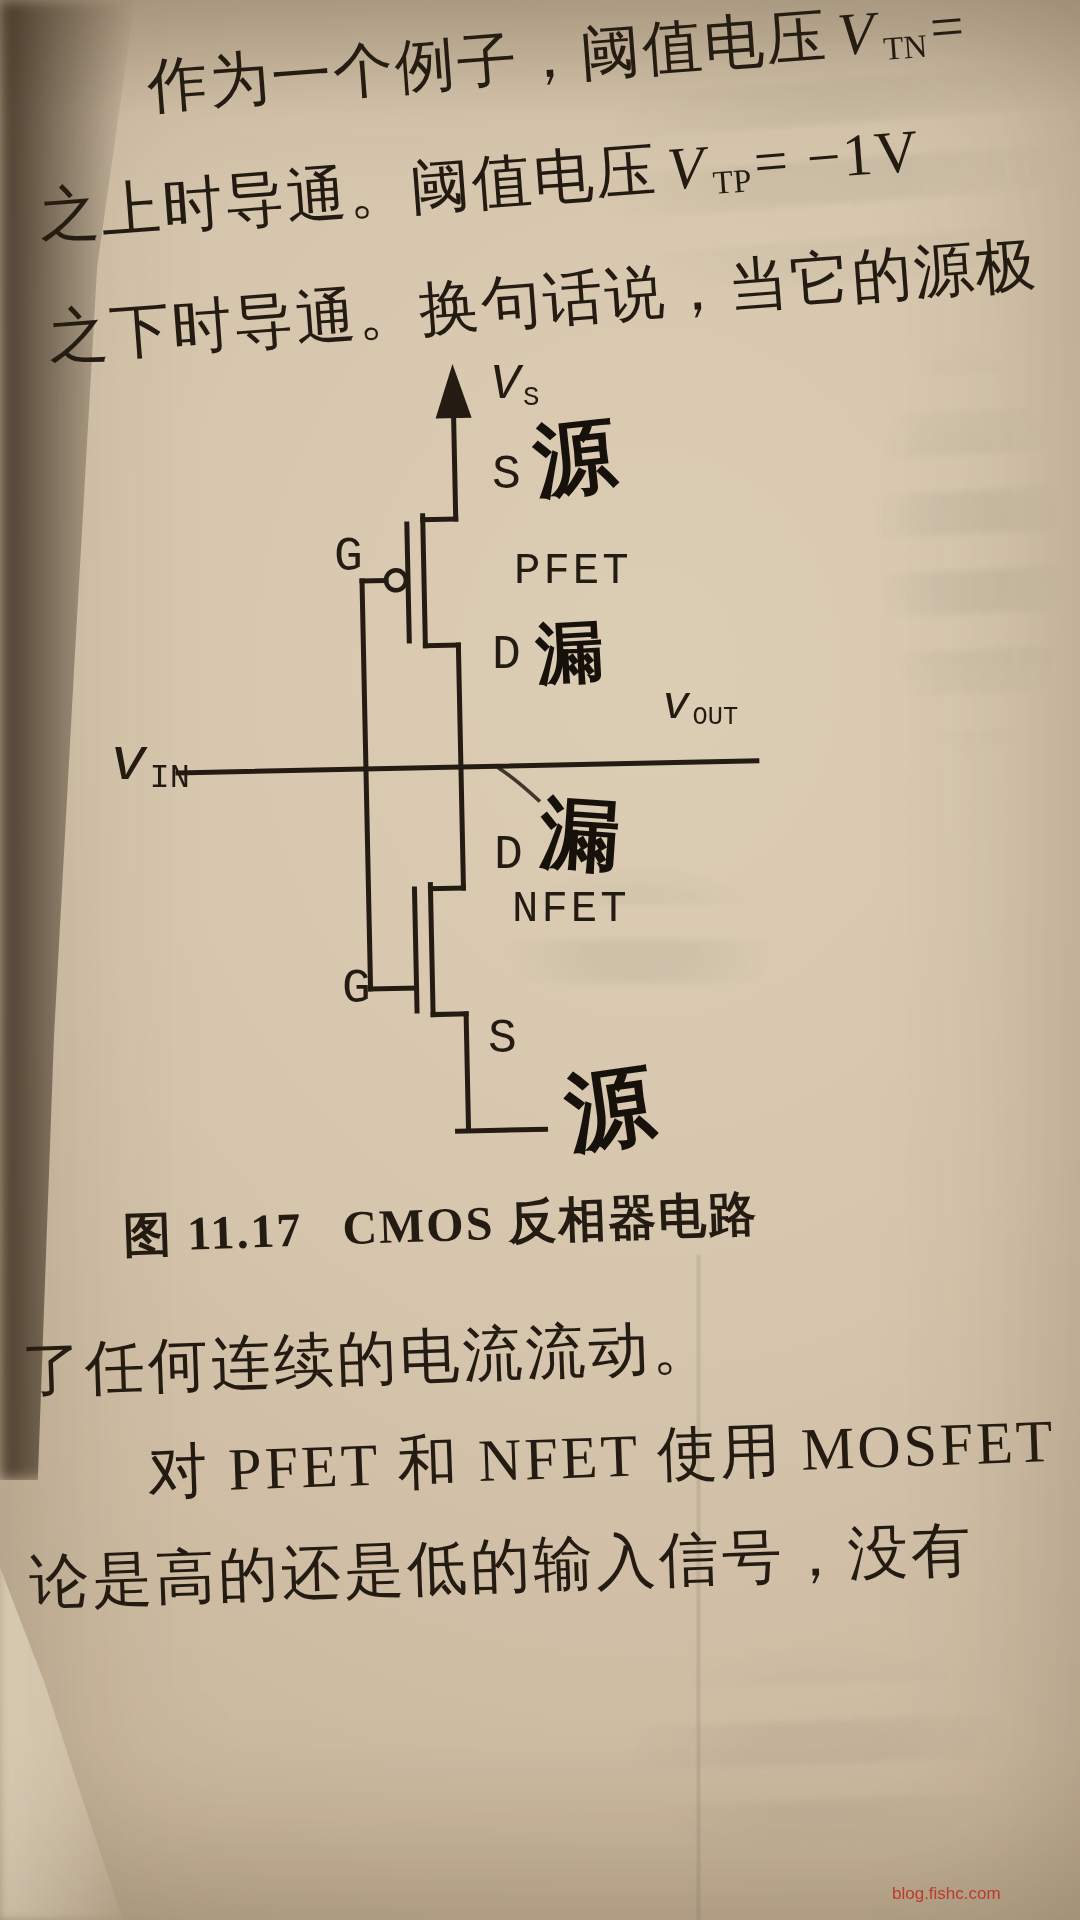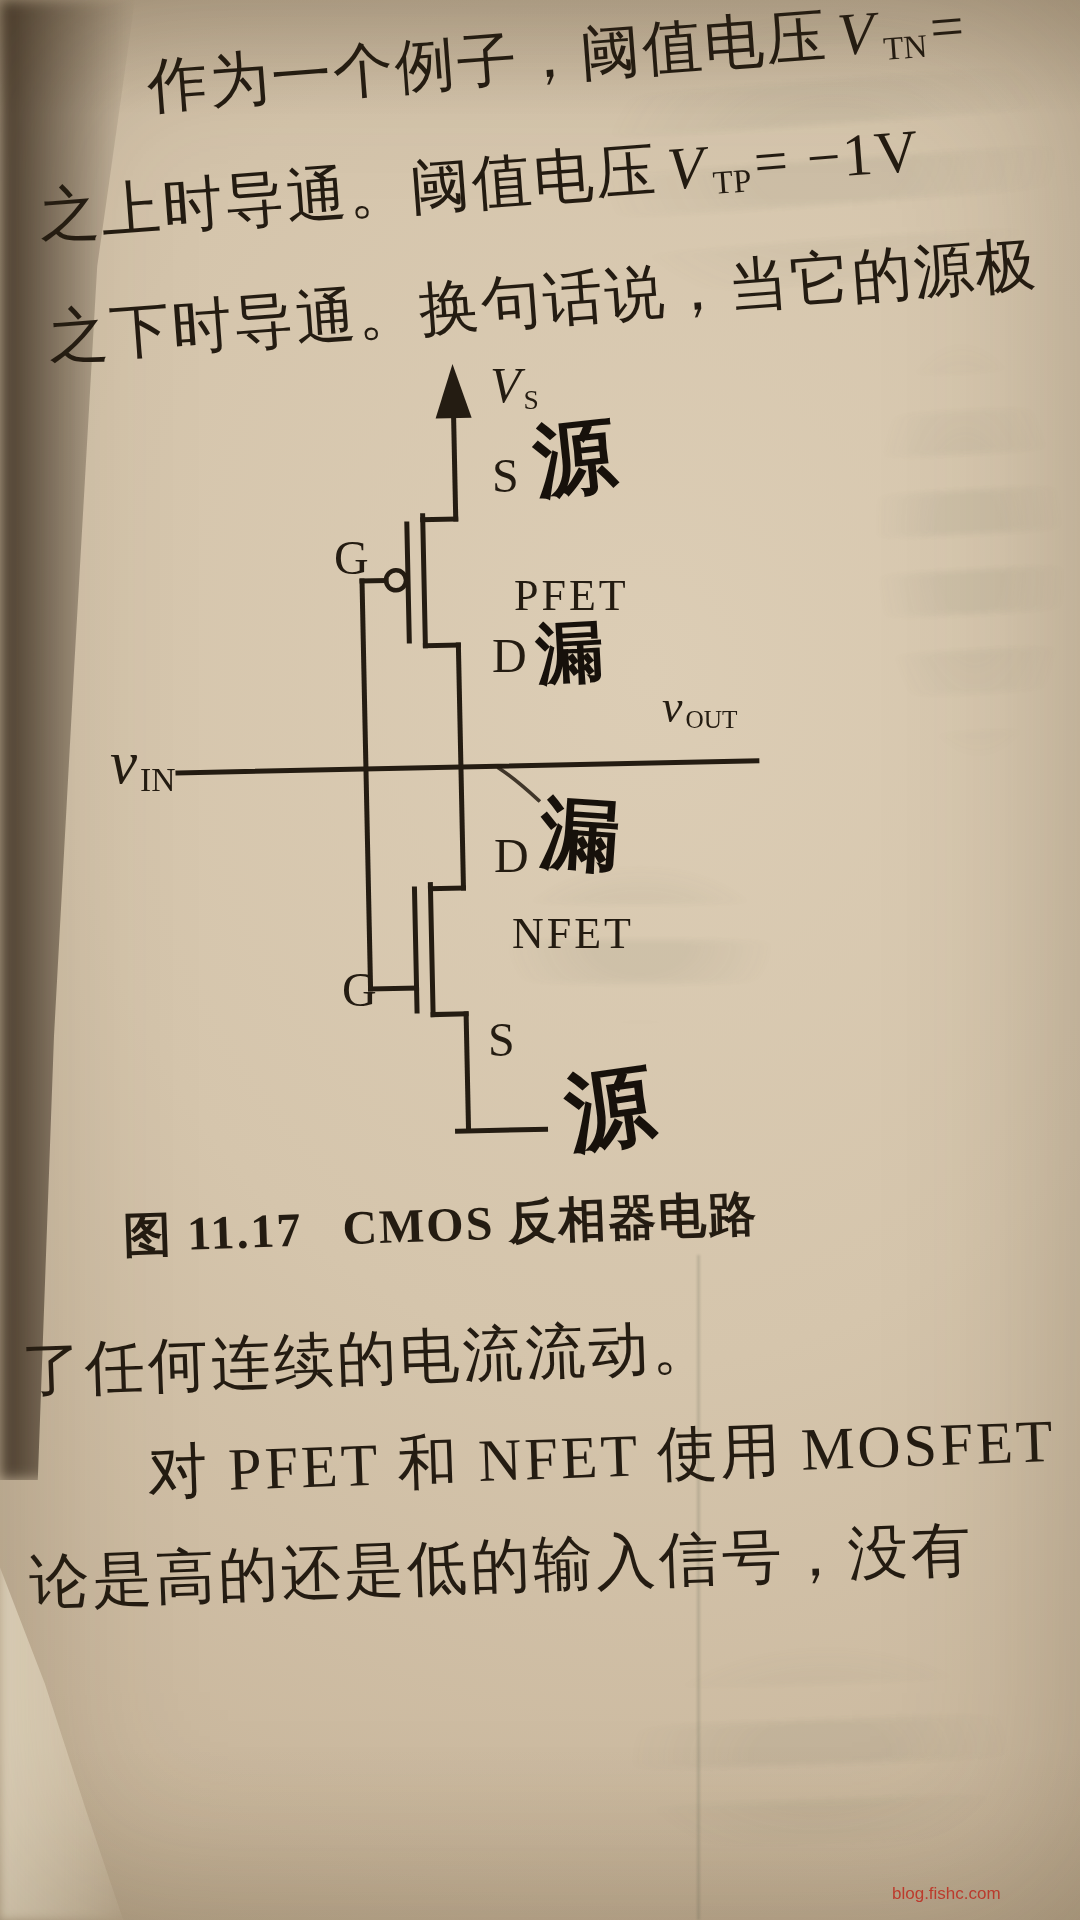--- a/index.html
+++ b/index.html
@@ -54,25 +54,25 @@
     position:absolute;left:20px;top:1318px;width:1190px;
     transform:rotate(-2deg);transform-origin:0 0;
     font-size:60px;line-height:106px;letter-spacing:3px;color:#241c12;
     white-space:nowrap;
   }
   .bottomtext .indent{padding-left:122px;}
   .mvar{font-style:italic;padding:0 6px 0 10px;}
   .msub{font-size:0.55em;vertical-align:-0.25em;letter-spacing:0;}
   .mpost{margin-left:4px;}
   .schematic{position:absolute;left:0;top:0;width:1080px;height:1920px;}
-  .lbl{position:absolute;color:#241c12;white-space:nowrap;}
+  .lbl{position:absolute;color:#241c12;white-space:nowrap;font-family:Liberation Mono, monospace;}
   .lbl .mvar{padding:0;}
   .lbl .msub{margin-left:3px;}
   .term{font-size:48px;}
-  .fetname{font-size:44px;letter-spacing:3px;margin-top:24px;}
+  .fetname{font-size:44px;letter-spacing:3px;}
   .hand{
     position:absolute;font-weight:700;color:#17110b;white-space:nowrap;
     font-family:"DejaVu Serif","Liberation Serif",serif;
   }
   .caption{
     position:absolute;left:122px;top:1204px;
     transform:rotate(-2deg);transform-origin:0 0;
     font-size:48px;font-weight:700;letter-spacing:2px;color:#241c12;white-space:nowrap;
   }
   .caption .gap{display:inline-block;width:40px;}

